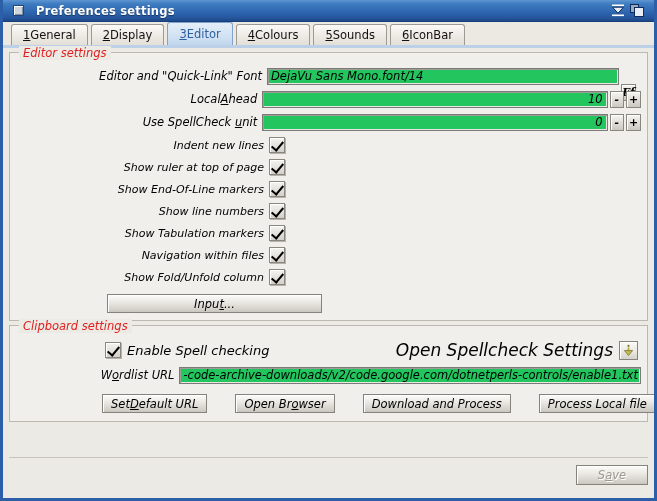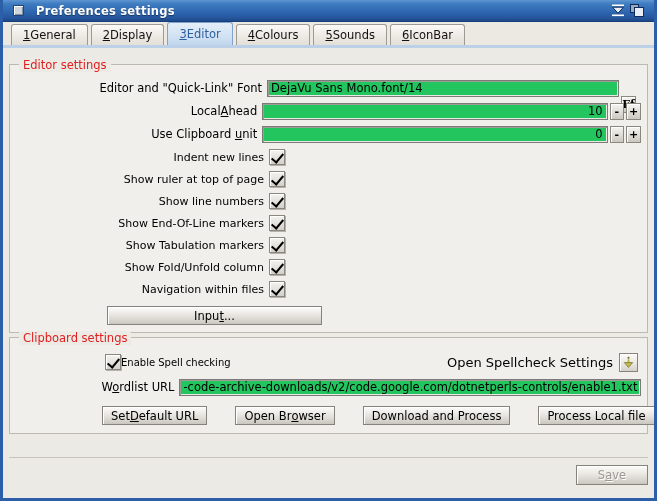--- a/index.html
+++ b/index.html
@@ -104,23 +104,24 @@
     color: #2e5f9e;
     border-color: #7fa3cc;
     height: 23px;
   }
   .tab .acc { text-decoration: underline; }
 
   
   .content {
     position: relative;
     background: #eceae4;
-    padding: 16px 6px 0 6px;
+    padding: 4px 6px 0 6px;
     height: 450px;
     box-sizing: border-box;
+    font-style: italic;
   }
 
   
   .group {
     position: relative;
     border: 1px solid #bdb9b1;
     background: #f1efeb;
     box-sizing: border-box;
     margin-bottom: 4px;
   }
@@ -332,72 +333,72 @@
       </div>
 
       <div class="row">
         <div class="lbl" style="width:246px;"><span>Local</span><span class="acc">A</span><span>head</span></div>
         <div class="field numeric" style="width:352px;">10</div>
         <div class="sqbtn">-</div>
         <div class="sqbtn">+</div>
       </div>
 
       <div class="row">
-        <div class="lbl" style="width:246px;"><span>Use Clipboard </span><span class="acc">u</span><span>nit</span></div>
+        <div class="lbl" style="width:246px;"><span>Use SpellCheck </span><span class="acc">u</span><span>nit</span></div>
         <div class="field numeric" style="width:352px;">0</div>
         <div class="sqbtn">-</div>
         <div class="sqbtn">+</div>
       </div>
 
       <div class="cbrow" style="width:269px;">
         <span><span></span><span class="acc">I</span><span>ndent new lines</span></span>
         <span class="checkbox checked"></span>
       </div>
       <div class="cbrow" style="width:269px;">
         <span><span>Show </span><span class="acc">r</span><span>uler at top of page</span></span>
         <span class="checkbox checked"></span>
       </div>
       <div class="cbrow" style="width:269px;">
+        <span><span>Show E</span><span class="acc">n</span><span>d-Of-Line markers</span></span>
+        <span class="checkbox checked"></span>
+      </div>
+      <div class="cbrow" style="width:269px;">
         <span><span>Show </span><span class="acc">l</span><span>ine numbers</span></span>
         <span class="checkbox checked"></span>
       </div>
       <div class="cbrow" style="width:269px;">
-        <span><span>Show E</span><span class="acc">n</span><span>d-Of-Line markers</span></span>
-        <span class="checkbox checked"></span>
-      </div>
-      <div class="cbrow" style="width:269px;">
         <span><span>Show Ta</span><span class="acc">b</span><span>ulation markers</span></span>
         <span class="checkbox checked"></span>
       </div>
       <div class="cbrow" style="width:269px;">
+        <span><span>Na</span><span class="acc">v</span><span>igation within files</span></span>
+        <span class="checkbox checked"></span>
+      </div>
+      <div class="cbrow" style="width:269px;">
         <span><span>Show </span><span class="acc">F</span><span>old/Unfold column</span></span>
-        <span class="checkbox checked"></span>
-      </div>
-      <div class="cbrow" style="width:269px;">
-        <span><span>Na</span><span class="acc">v</span><span>igation within files</span></span>
         <span class="checkbox checked"></span>
       </div>
 
       <div style="display:flex;justify-content:flex-start;padding-left:91px;margin-top:6px;">
         <div class="btn" style="width:215px;">
             <span>Inpu</span>
             <span class="acc">t</span>
             <span>...</span>
           </div>
       </div>
     </div>
 
     <div class="group" style="padding:12px 6px 8px 6px;">
       <div class="group-title">Clipboard settings</div>
 
       <div style="display:flex;align-items:center;height:24px;">
         <span class="checkbox checked" style="margin-left:89px;"></span>
-        <span style="font-size:10px;"><span>Enable S</span><span class="acc">p</span><span>ell checking</span></span>
+        <span style="margin-left:6px;font-size:13px;"><span>Enable S</span><span class="acc">p</span><span>ell checking</span></span>
         <span style="flex:1;"></span>
-        <span style="font-size:13px;margin-right:6px;">Open Spellcheck Settings</span>
+        <span style="font-size:17px;margin-right:6px;">Open Spellcheck Settings</span>
         <span class="iconbtn" style="margin-right:3px;">
           <svg width="13" height="13" viewBox="0 0 13 13">
             <circle cx="6.5" cy="1.8" r="1.1" fill="#6f6f3a"></circle>
             <rect x="5.6" y="3.4" width="1.8" height="3.4" fill="#b9ae3e"></rect>
             <polygon points="2.4,6.6 10.6,6.6 6.5,11.4" fill="#c9bd48" stroke="#6f6f3a" stroke-width="0.8"></polygon>
           </svg>
         </span>
       </div>
 
       <div class="row" style="margin-top:2px;">

